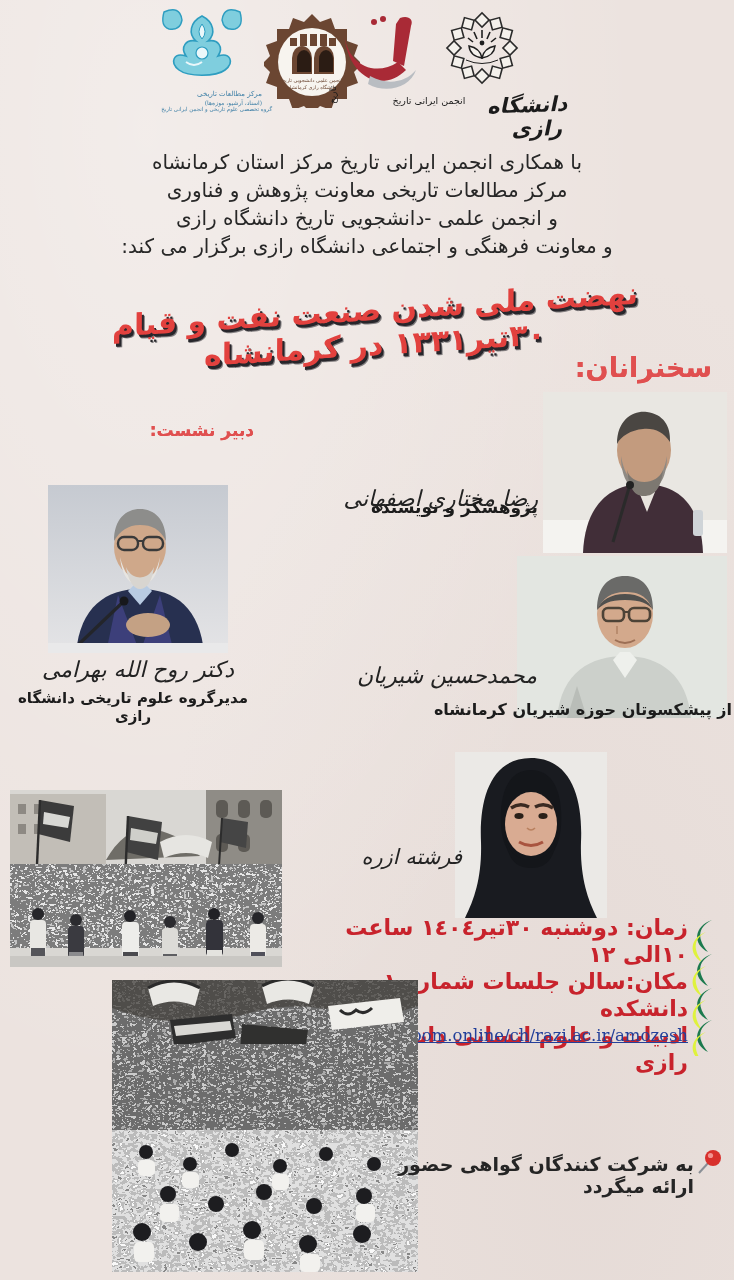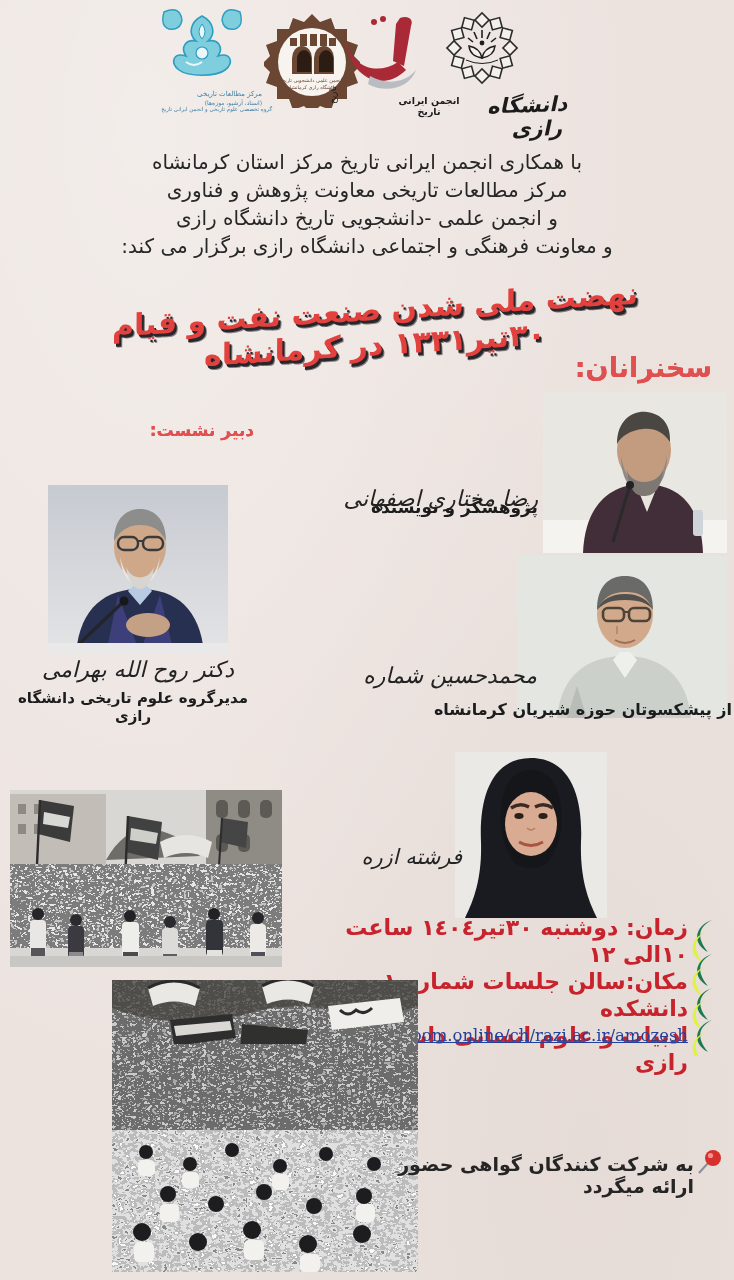--- a/index.html
+++ b/index.html
@@ -25,21 +25,21 @@
   }
   .red-label{color:#e05050; font-weight:bold; font-size:27px; text-shadow:0 0 .5px #e05050;}
   .person-name{color:#232323; font-size:22px;font-style:italic;}
   .person-role{color:#1c1c1c; font-size:16px; font-weight:bold;}
   .detail-line{color:#c8232c; font-weight:bold; font-size:22px; line-height:27px;}
   .link-line{color:#23409a; font-size:16.5px; font-family:"DejaVu Serif", serif; text-decoration:underline;}
   .footer-note{color:#252525; font-size:19px; font-weight:bold;}
   .photo{position:absolute; overflow:hidden;}
   .tiny-cap{color:#3d7fa6; line-height:1.25;text-align:right;}
   .razi-cal{font-weight:bold; font-size:21px; color:#1b1b1b; transform:skewX(-14deg) rotate(-2deg);}
-  .ta-cap{font-weight:bold; font-size:9.5px; color:#1b1b1b;}
+  .ta-cap{font-weight:normal; font-size:9.5px; color:#1b1b1b;}
   .ta-side{font-size:9px; color:#1b1b1b; transform:rotate(-90deg); transform-origin:center;}
   a{cursor:pointer;}
 </style>
 </head>
 <body>
 
 <div id="poster">
 
   <div class="abs" style="left:142px; top:6px; width:120px;">
     <svg width="120" height="80" viewBox="0 0 120 80">
@@ -211,21 +211,21 @@
       <ellipse cx="108" cy="58" rx="28" ry="34" fill="#d3a98c"></ellipse>
       <path d="M80 54 C80 30 92 20 108 20 C124 20 136 30 136 54 C130 40 122 36 108 36 C94 36 86 42 80 54 Z" fill="#6a6a68"></path>
       <path d="M80 54 C84 44 94 38 108 38 C122 38 132 44 136 54 C132 48 124 44 108 44 C92 44 86 48 80 54 Z" fill="#50504e"></path>
       <rect x="86" y="52" width="21" height="13" rx="5" fill="none" stroke="#4d4337" stroke-width="2.6"></rect>
       <rect x="112" y="52" width="21" height="13" rx="5" fill="none" stroke="#4d4337" stroke-width="2.6"></rect>
       <line x1="107" y1="56" x2="112" y2="56" stroke="#4d4337" stroke-width="2"></line>
       <path d="M98 84 q10 6 20 0" fill="none" stroke="#9c6f55" stroke-width="2"></path>
       <line x1="100" y1="70" x2="100" y2="78" stroke="#b98c6e" stroke-width="2"></line>
     </svg>
   </div>
-  <div class="abs rtl right person-name" style="right:197px; top:663px; width:260px;">محمدحسین شماره</div>
+  <div class="abs rtl right person-name" style="right:197px; top:663px; width:260px;">محمدحسین شیریان</div>
   <div class="abs rtl right person-role" style="right:2px; top:700px; width:380px; z-index:5;">از پیشکسوتان حوزه شیریان کرمانشاه</div>
 
   <div class="photo" style="left:455px; top:752px; width:152px; height:166px; background:#ebe9e6;">
     <svg width="152" height="166" viewBox="0 0 152 166">
       <rect width="152" height="166" fill="#ebe9e6"></rect>
       <path d="M76 6 C36 6 24 46 26 90 C27 124 20 146 10 166 L142 166 C132 146 125 124 126 90 C128 46 116 6 76 6 Z" fill="#191b20"></path>
       <path d="M76 18 C52 18 44 44 46 74 C48 100 60 112 76 112 C92 112 104 100 106 74 C108 44 100 18 76 18 Z" fill="#14161a"></path>
       <ellipse cx="76" cy="72" rx="26" ry="32" fill="#d9ab92"></ellipse>
       <path d="M56 56 q9 -6 18 -1" fill="none" stroke="#3a2a22" stroke-width="3.4"></path>
       <path d="M98 56 q-9 -6 -18 -1" fill="none" stroke="#3a2a22" stroke-width="3.4"></path>

